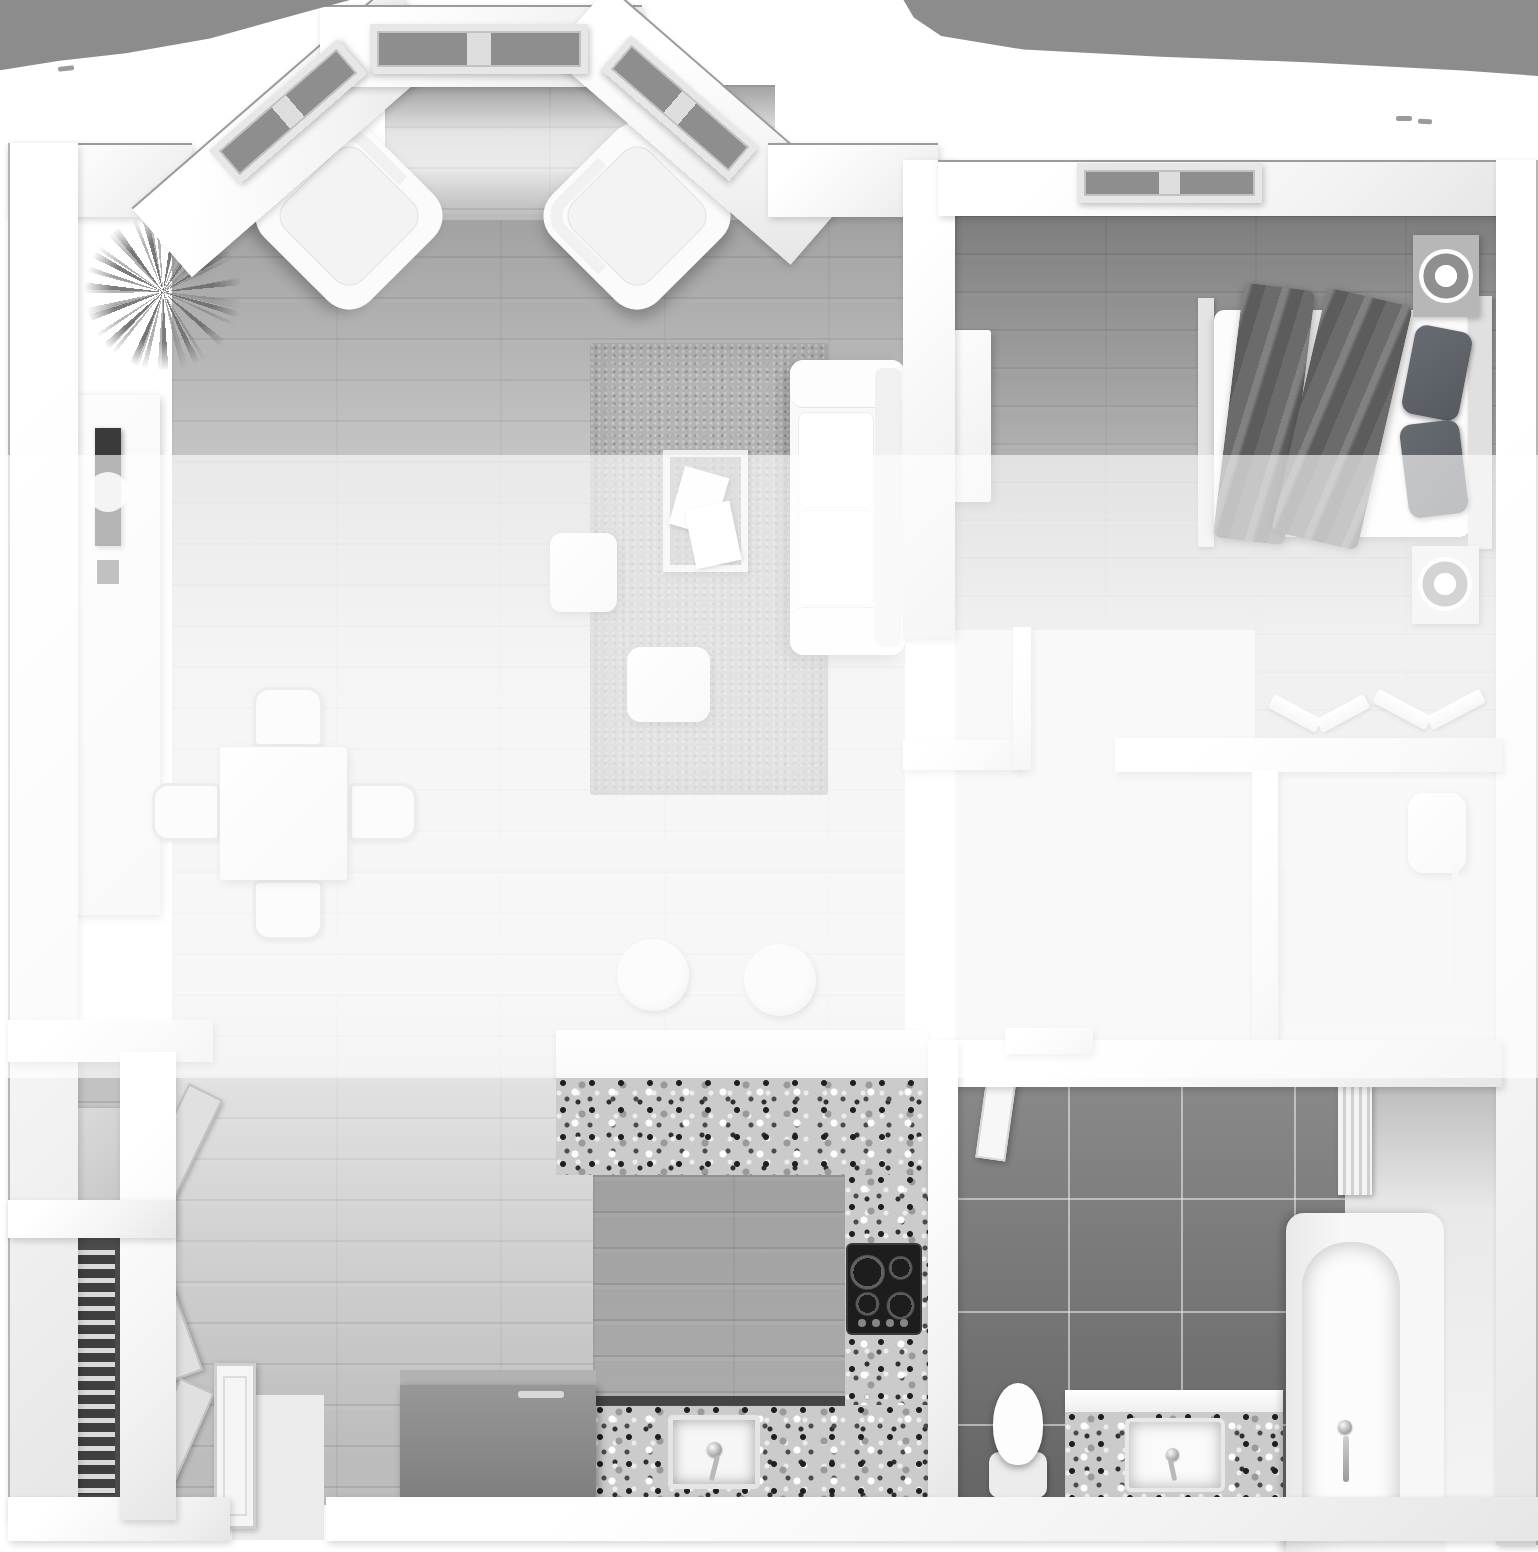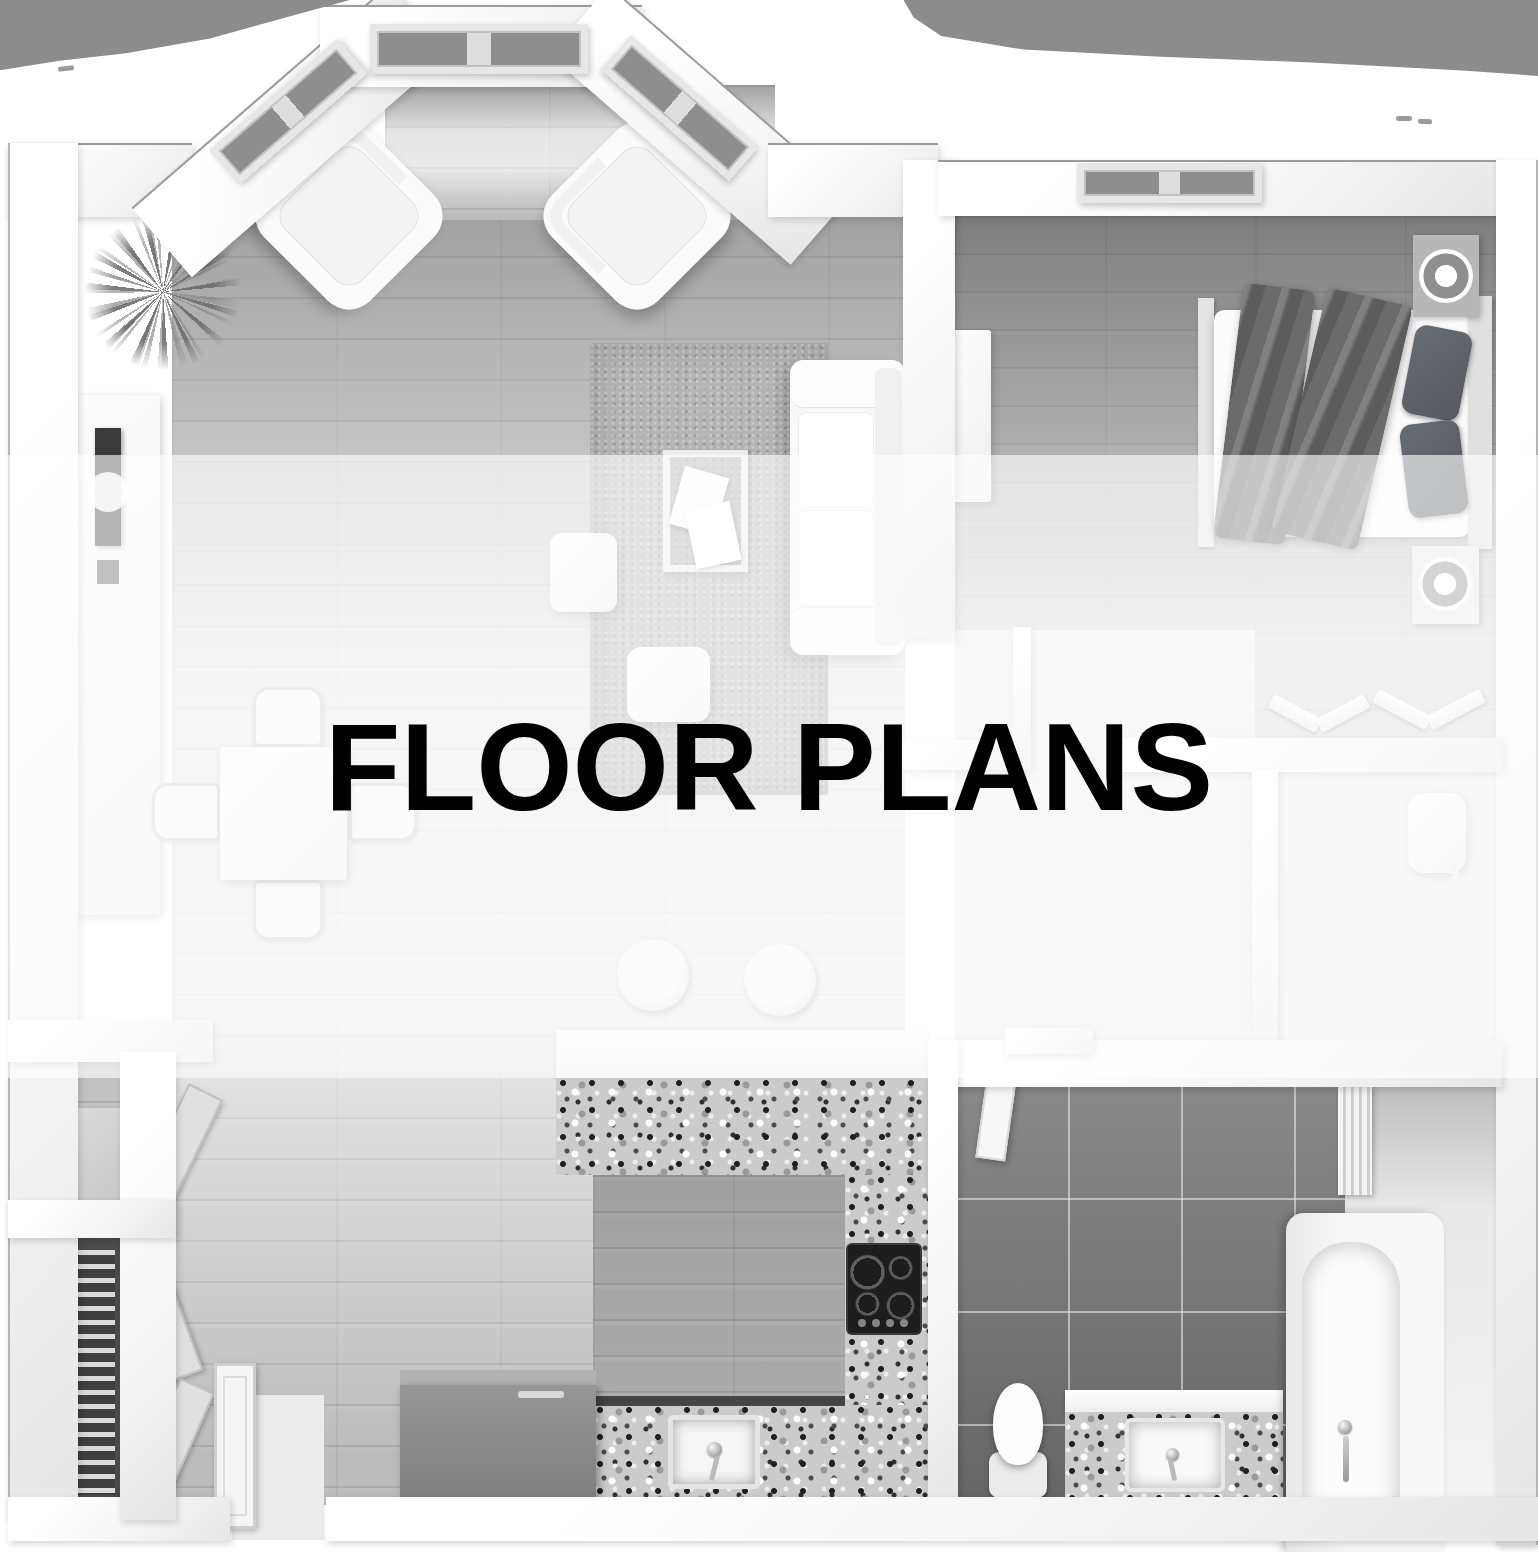--- a/index.html
+++ b/index.html
@@ -257,16 +257,15 @@
   <div class="win" style="left:595px;top:85px;width:170px;height:46px;transform:rotate(41deg);"></div>
   <div class="win" style="left:1077px;top:163px;width:185px;height:40px;"></div>
 
   <div class="blob" style="left:0;top:0;width:350px;height:74px;clip-path:polygon(0 0,100% 0,86% 18%,60% 52%,36% 72%,17% 82%,0 95%);"></div>
   <div class="blob" style="left:852px;top:0;width:686px;height:80px;clip-path:polygon(7.5% 0,100% 0,100% 95%,89% 88%,67% 78%,45% 71%,25% 62%,13% 45%,9% 22%);"></div>
   <div class="dash" style="left:58px;top:66px;width:16px;height:5px;transform:rotate(-6deg);"></div>
   <div class="dash" style="left:1396px;top:116px;width:16px;height:5px;"></div>
   <div class="dash" style="left:1418px;top:119px;width:14px;height:5px;transform:rotate(4deg);"></div>
 
   <div id="overlay-band">
-    <div class="ov-line">FLOOR PLANS</div>
   </div>
 
 </div>
 
 </body></html>

